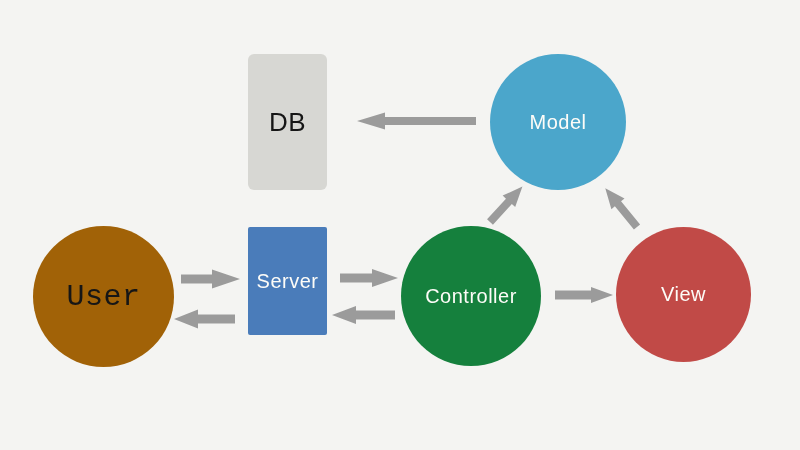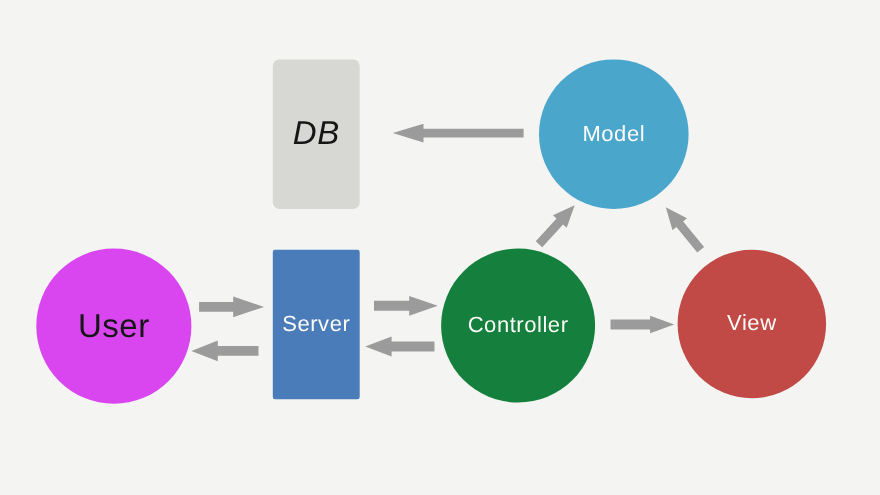--- a/index.html
+++ b/index.html
@@ -17,31 +17,31 @@
     align-items: center;
     justify-content: center;
   }
   .node .label {
     font-weight: 500;
     letter-spacing: 0.5px;
     white-space: nowrap;
   }
   .circle { border-radius: 50%; }
 
-  .node-user       { left: 33px;  top: 226px; width: 141px; height: 141px; background: #d946ef; }
+  .node-user       { left: 33px;  top: 226px; width: 141px; height: 141px; background: #a16207; font-family: Liberation Mono, monospace; }
   .node-db         { left: 248px; top: 54px;  width: 79px;  height: 136px; background: #d7d7d3; border-radius: 6px; }
-  .node-server     { left: 248px; top: 227px; width: 79px;  height: 136px; background: #4a7cba; border-radius: 2px; }
+  .node-server     { left: 248px; top: 227px; width: 79px;  height: 108px; background: #4a7cba; border-radius: 2px; }
   .node-controller { left: 401px; top: 226px; width: 140px; height: 140px; background: #15803d; }
   .node-model      { left: 490px; top: 54px;  width: 136px; height: 136px; background: #4ba6cb; }
   .node-view       { left: 616px; top: 227px; width: 135px; height: 135px; background: #c14a47; }
 
   .label-dark  { color: #161616; }
   .label-light { color: #fdfcf8; }
   .size-xl { font-size: 30px; }
-  .size-lg { font-size: 30px; font-style: italic; }
+  .size-lg { font-size: 26px; }
   .size-md { font-size: 20px; }
 
   .arrows {
     position: absolute;
     left: 0; top: 0;
     width: 800px; height: 450px;
     pointer-events: none;
   }
   .arrows polygon { fill: #9b9b9b; }
 </style>

